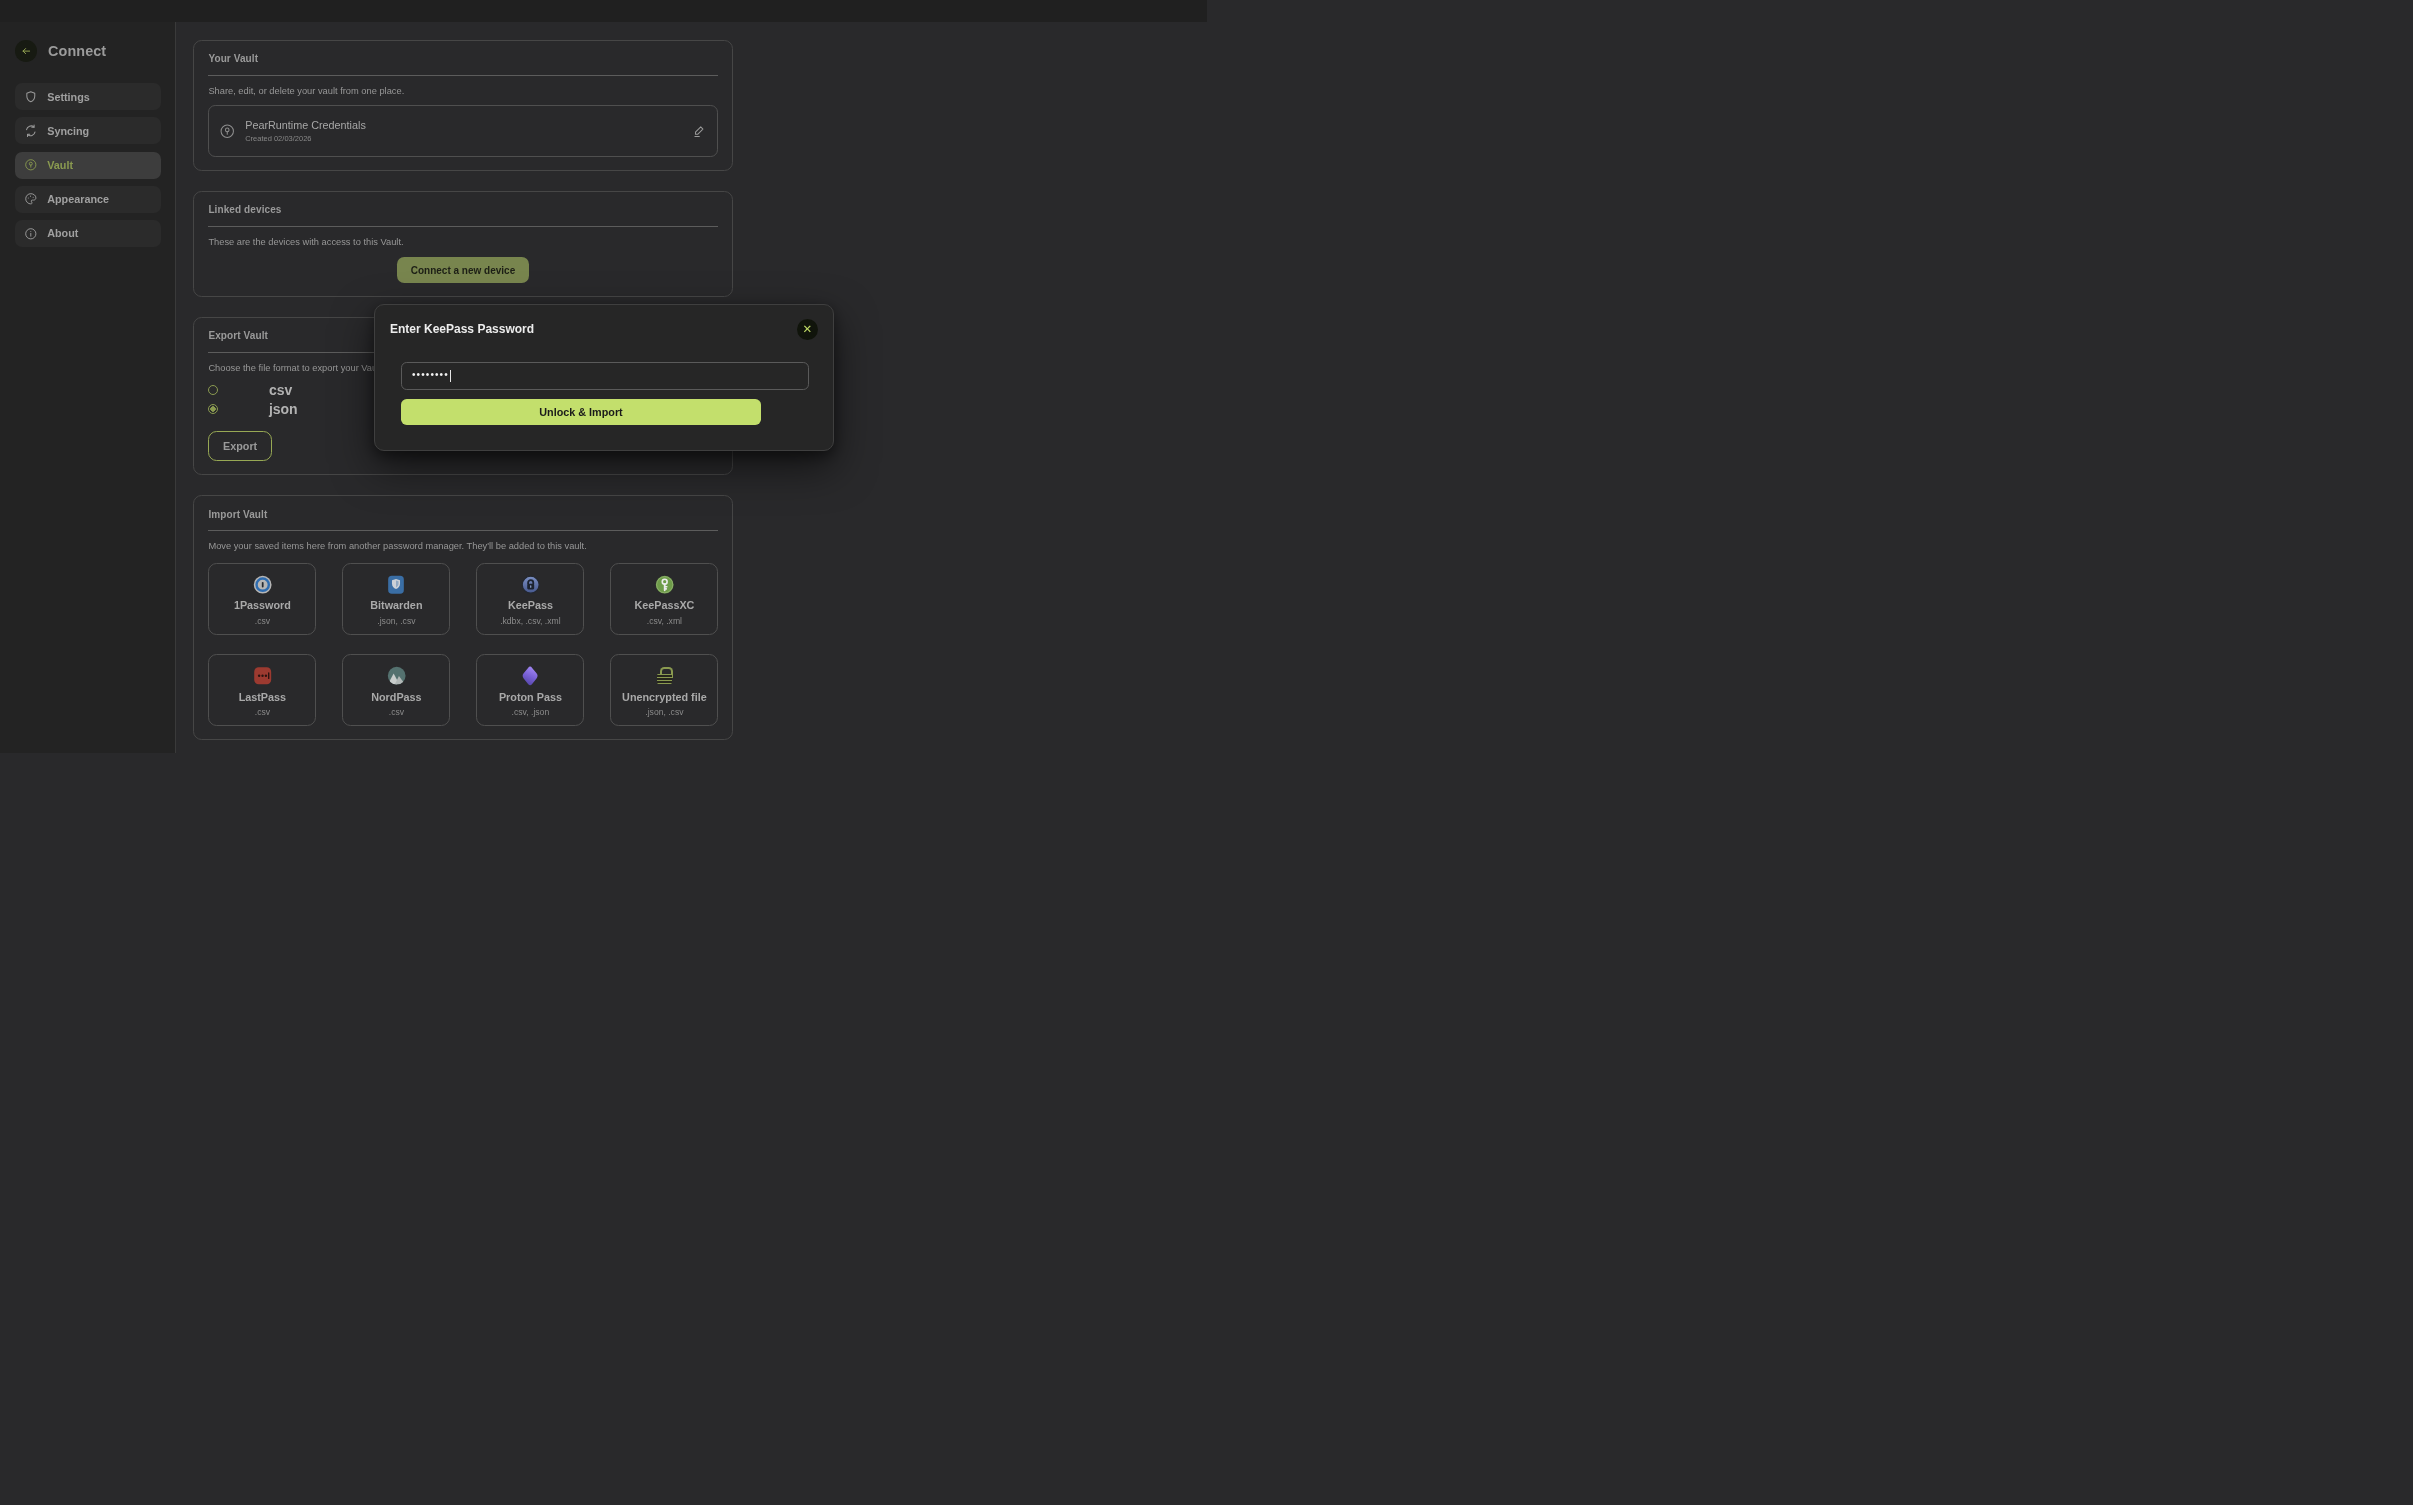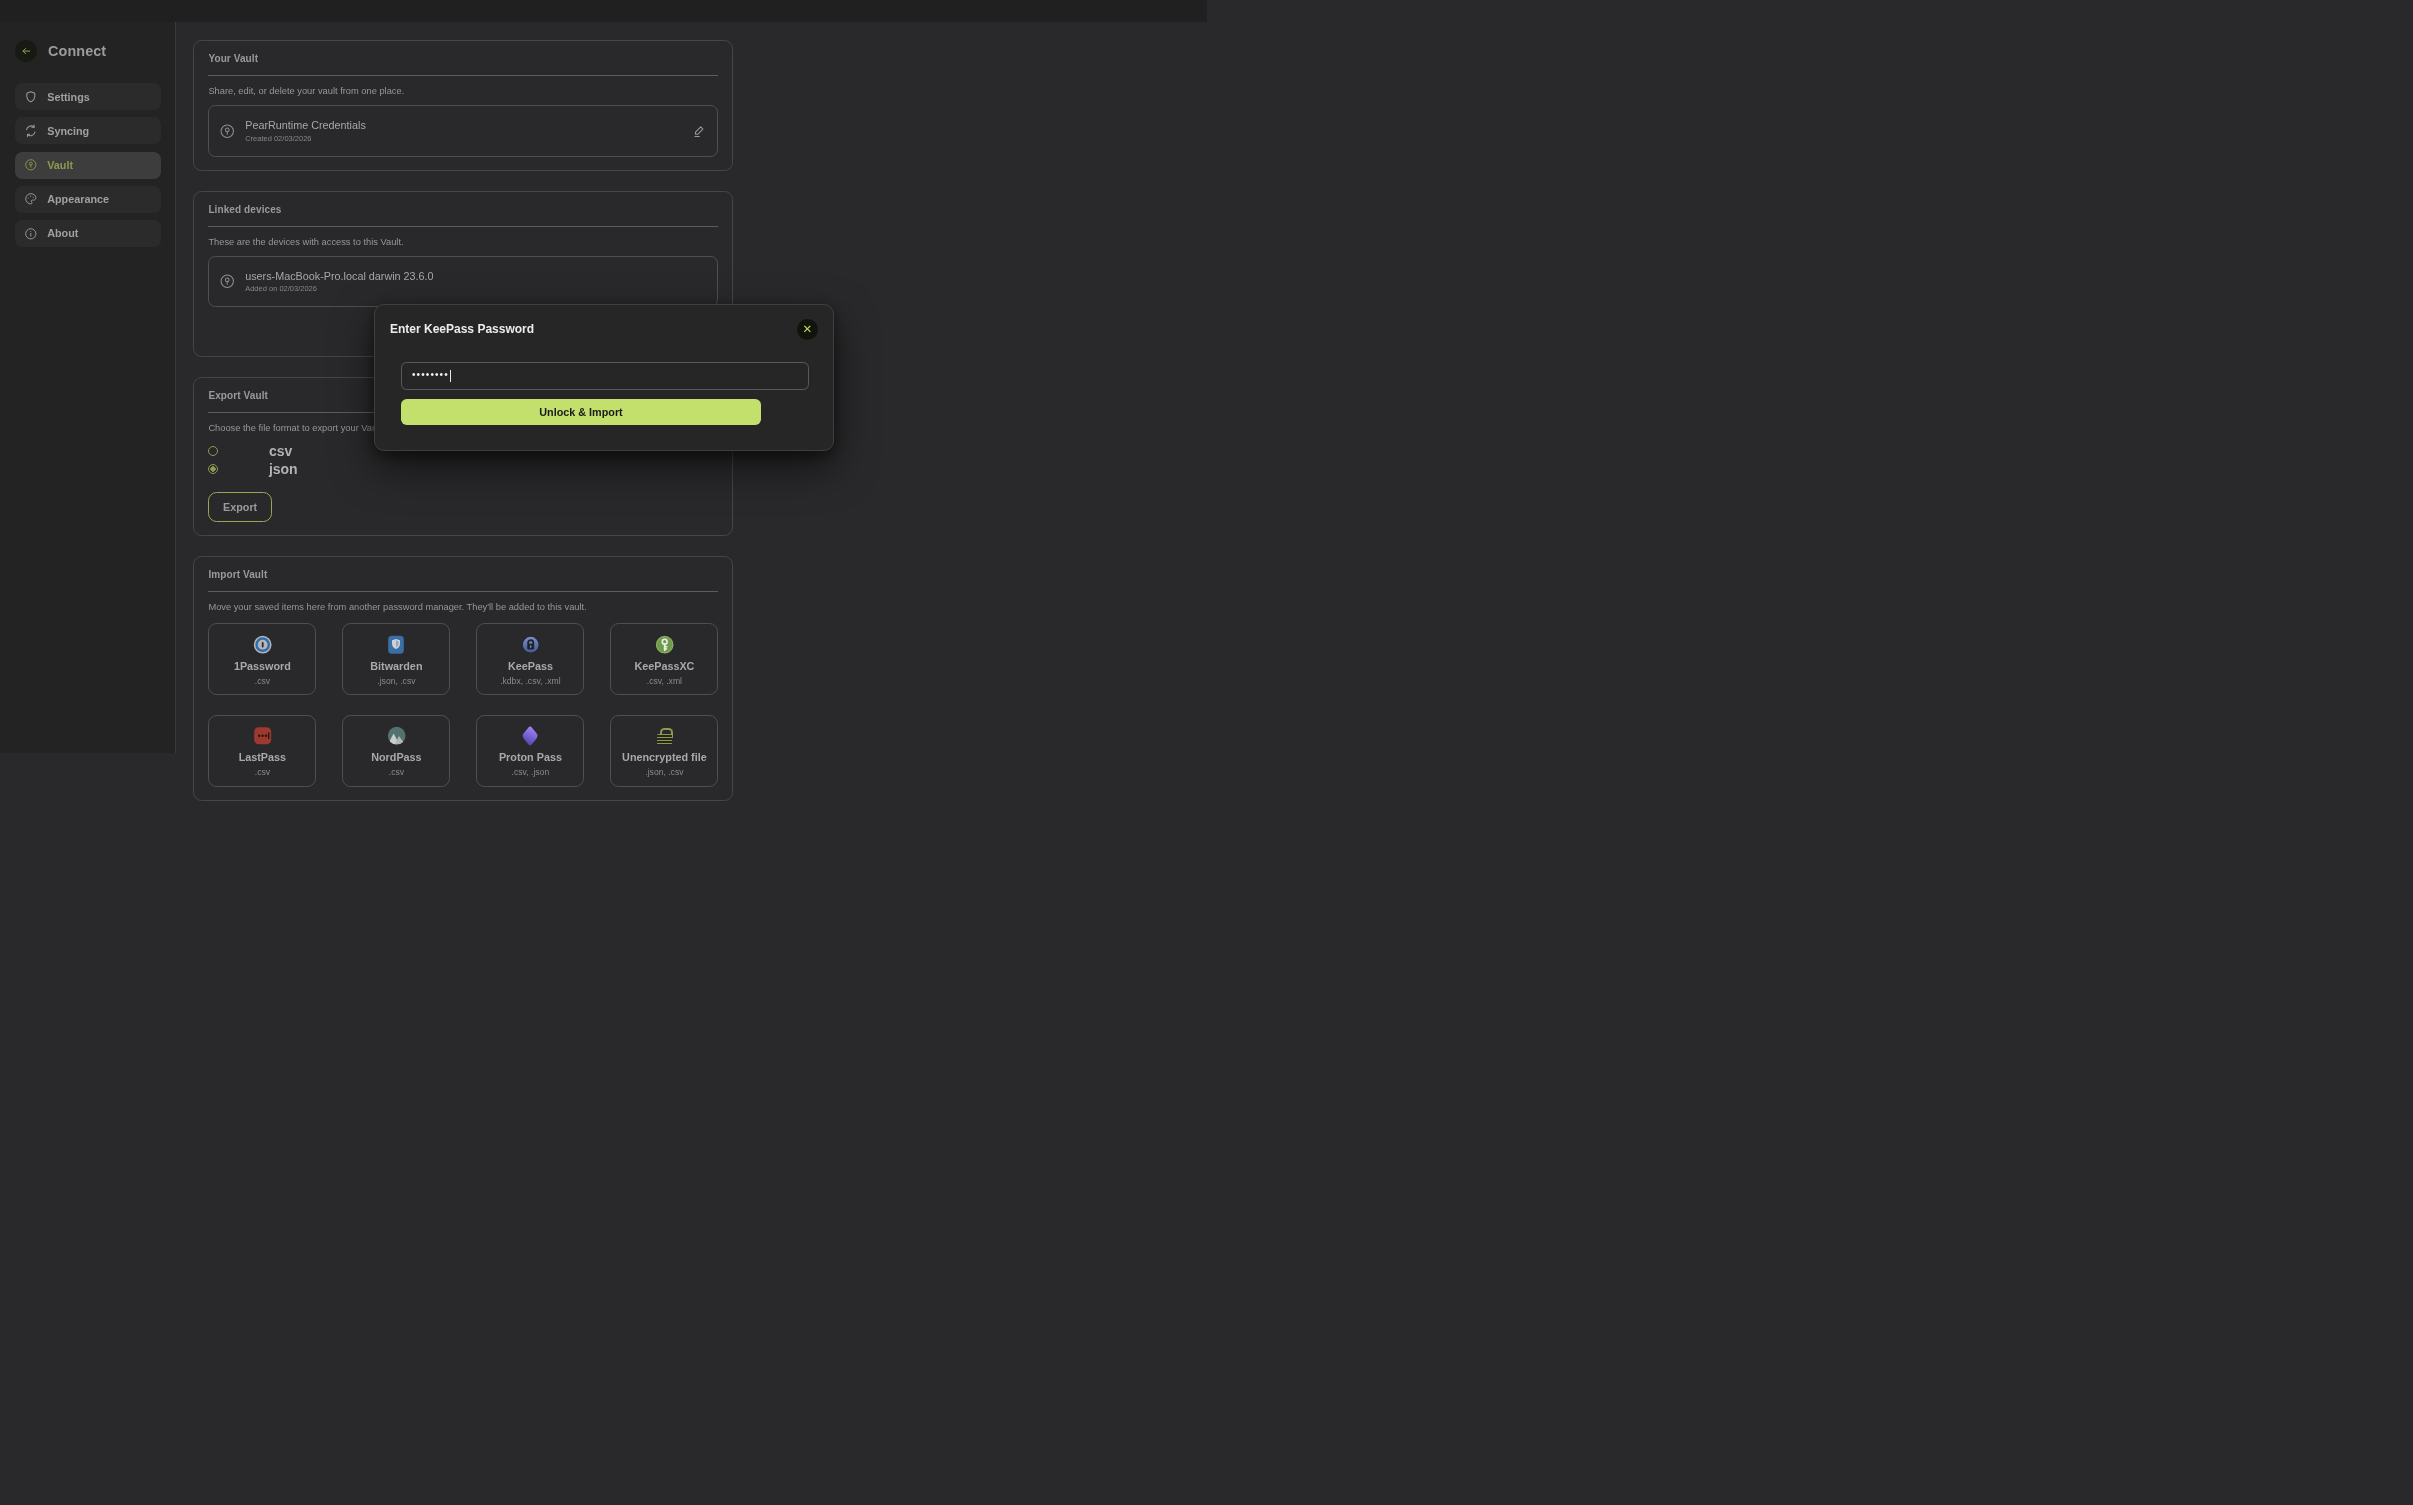--- a/index.html
+++ b/index.html
@@ -187,33 +187,20 @@
             <path d="M4.8 21h7.4" stroke-linecap="round"></path>
           </svg>
       </span>
     </div>
   </div>
 
   <div class="card">
     <h2>Linked devices</h2>
     <hr class="rule">
     <p class="desc">These are the devices with access to this Vault.</p>
-    <div class="item-row">
-      <span class="key-ico">
-        <svg viewBox="0 0 24 24" fill="none" stroke="currentColor" stroke-width="1.5">
-            <circle cx="12" cy="12" r="9"></circle>
-            <circle cx="12" cy="10" r="2.6"></circle>
-            <path d="M12 12.6V16.3" stroke-linecap="round"></path>
-          </svg>
-      </span>
-      <div class="row-txt">
-        <div class="t1">users-MacBook-Pro.local darwin 23.6.0</div>
-        <div class="t2">Added on 02/03/2026</div>
-      </div>
-    </div>
     <div class="btn-center">
       <button class="olive-btn">Connect a new device</button>
     </div>
   </div>
 
   <div class="card">
     <h2>Export Vault</h2>
     <hr class="rule">
     <p class="desc">Choose the file format to export your Vault</p>
     <div class="radio-row">

